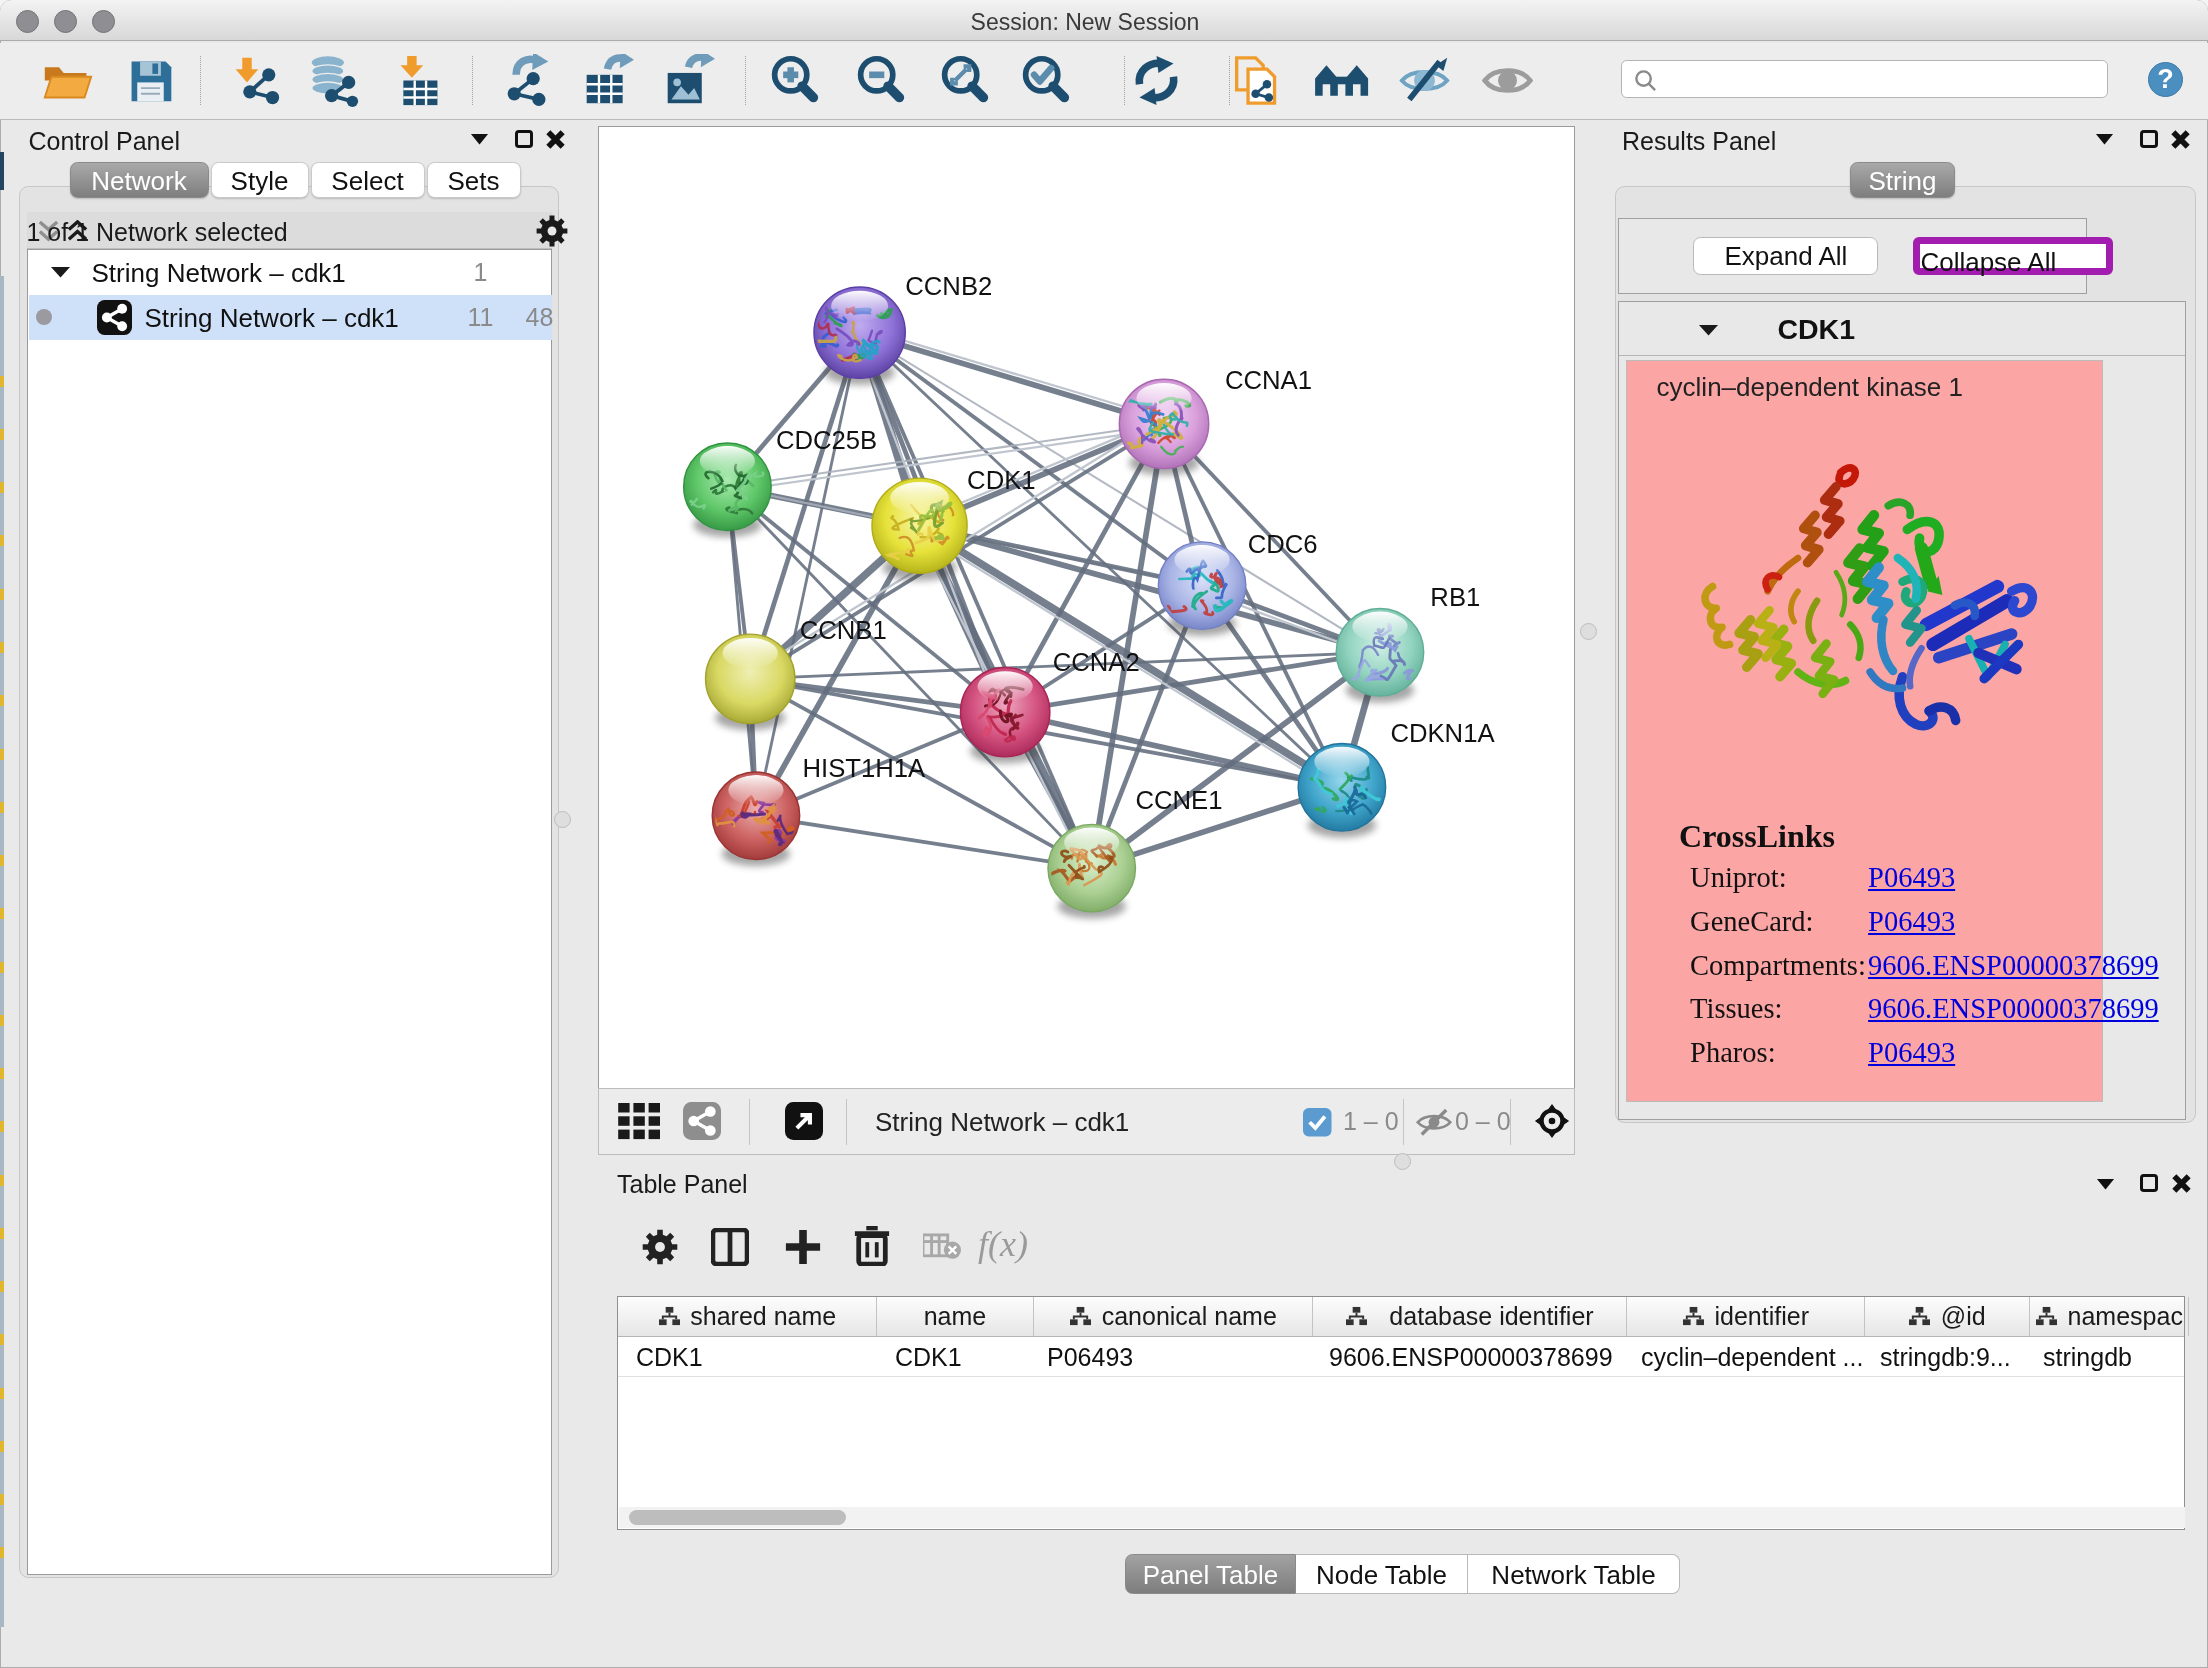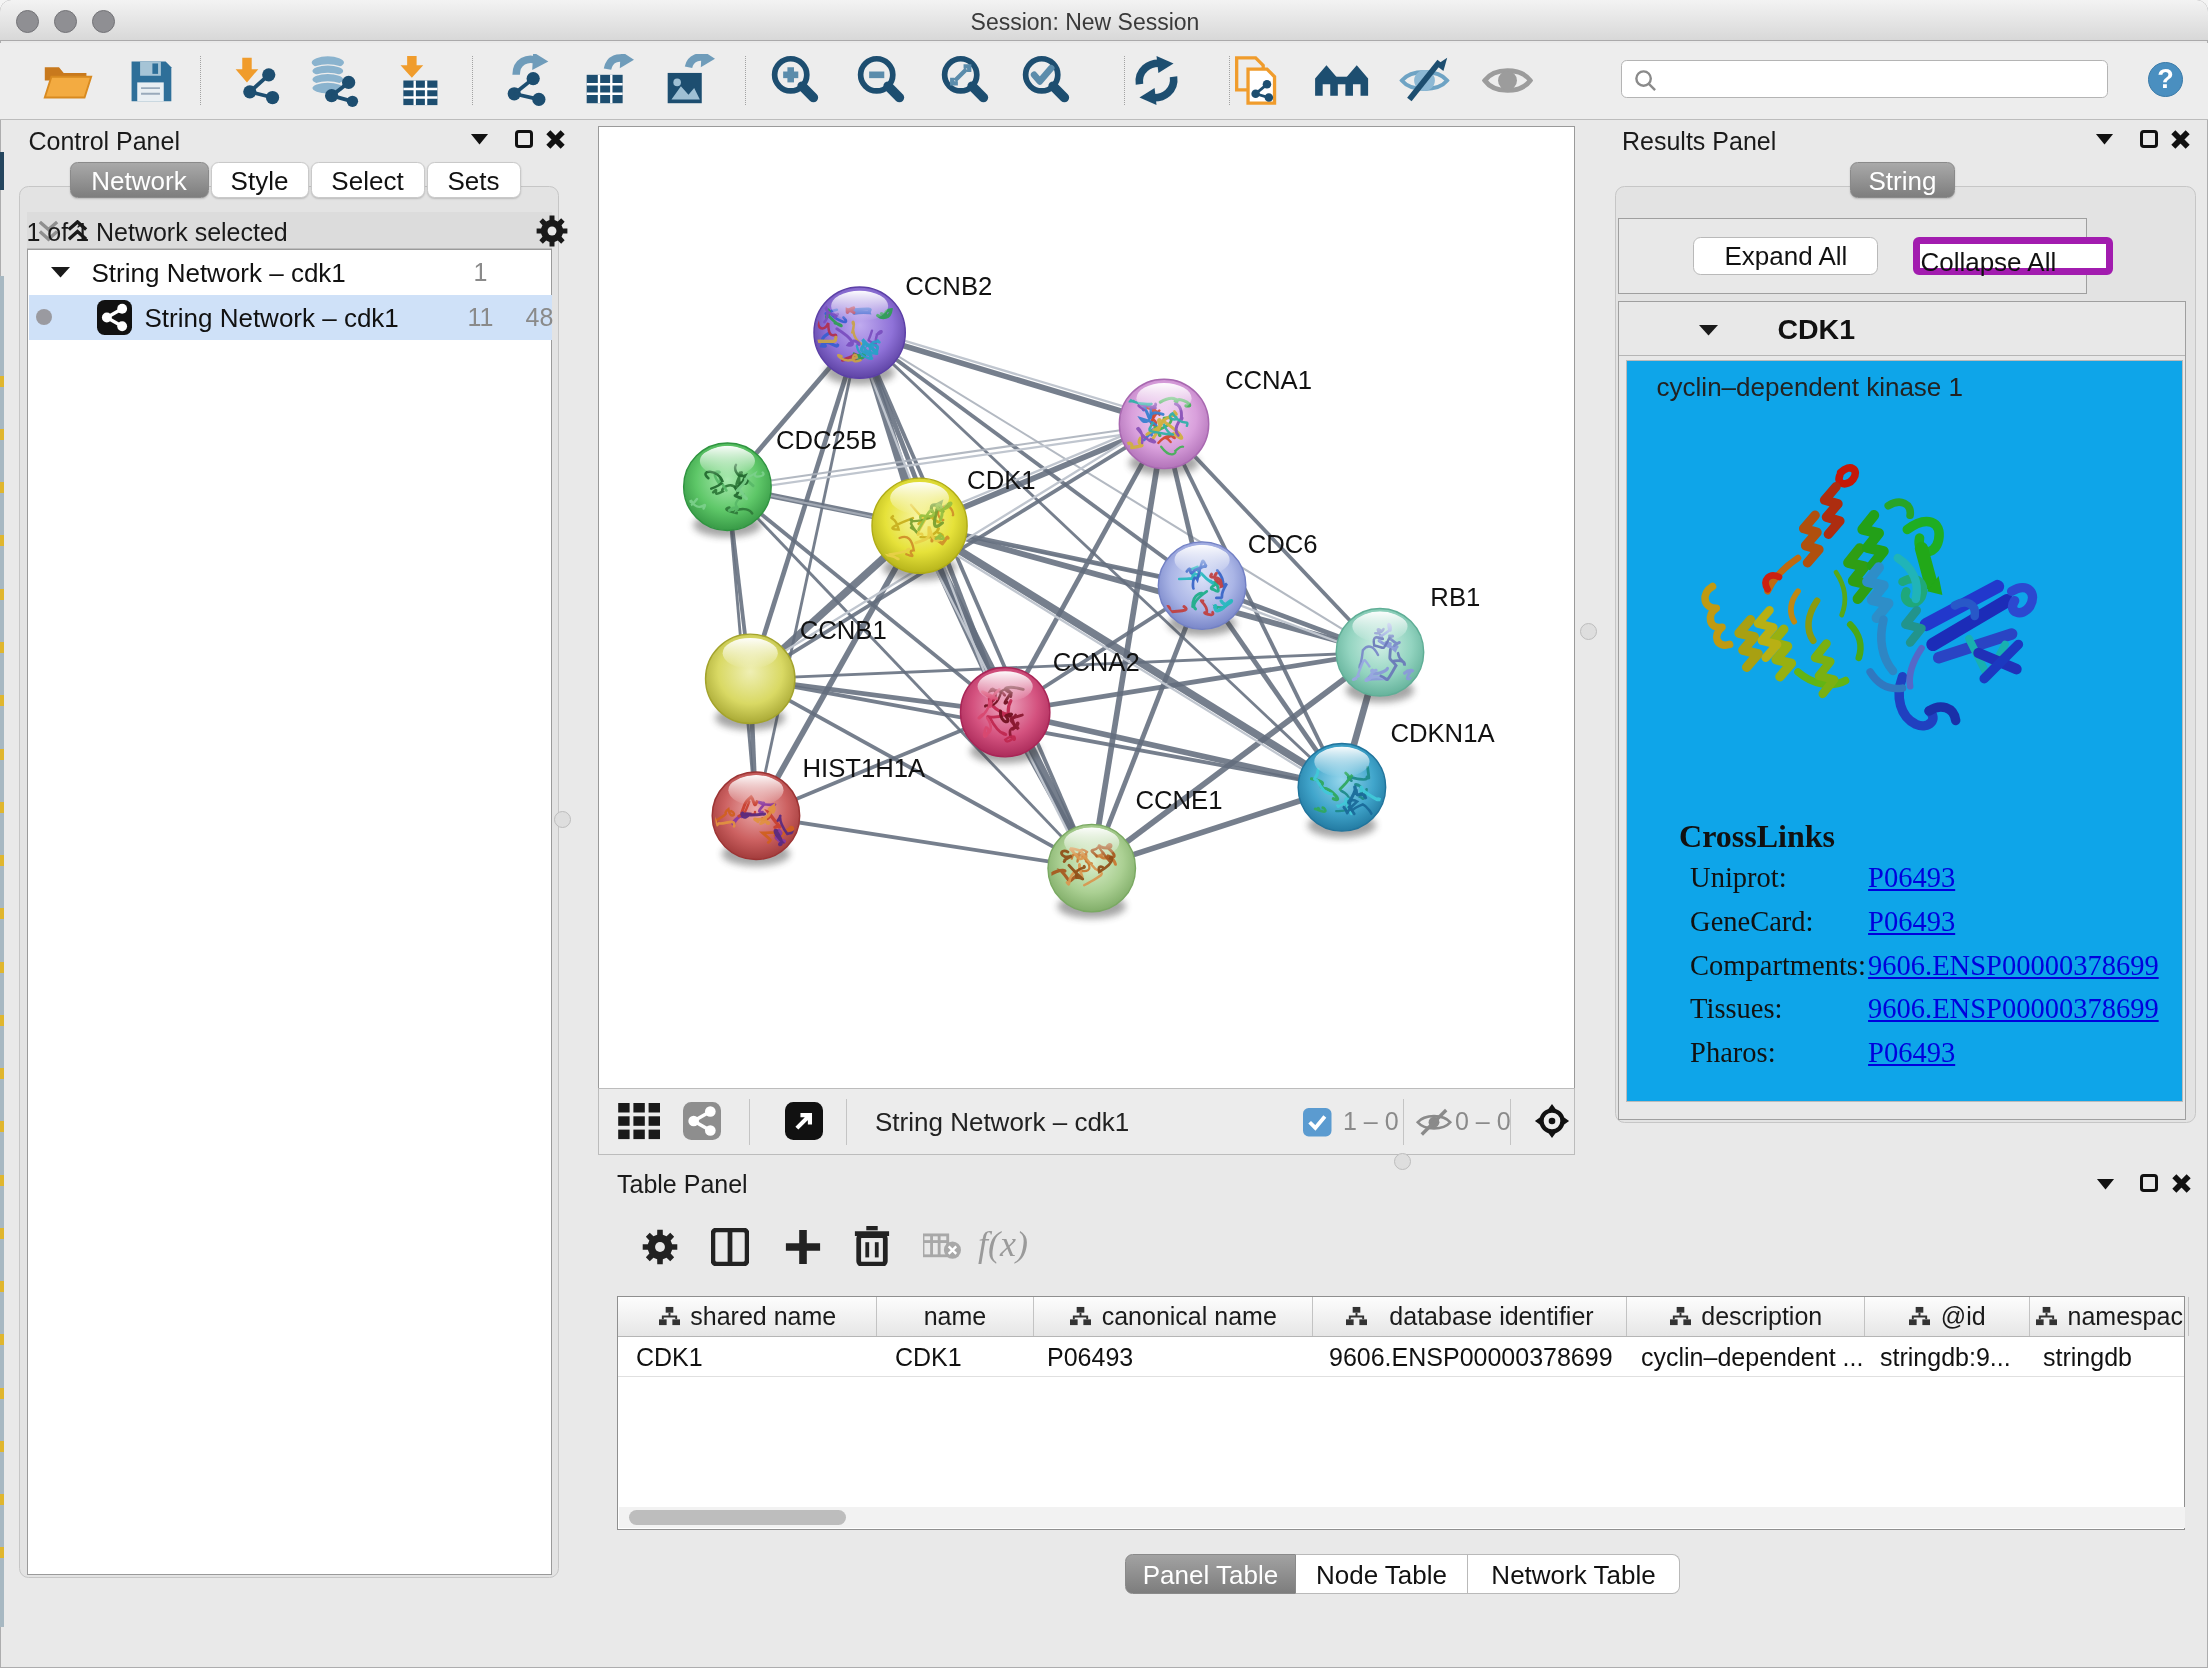--- a/index.html
+++ b/index.html
@@ -642,21 +642,21 @@
   <div style="position:absolute;left:74px;top:18px;width:185px;height:38px;background:#fff;border:1px solid #b9b9b9;border-radius:7.6px;text-align:center;font-size:26px;line-height:36px;color:#111">Expand All</div>
   <div style="position:absolute;left:294px;top:18px;width:200px;height:38px;background:#fff;border:7px solid #a21caf;border-radius:6px;text-align:left;font-size:26px;line-height:36px;color:#111">Collapse All</div>
  </div>
  <div style="position:absolute;left:11.4px;top:181px;width:568px;height:819px;background:#e8e8e8;border:1px solid #9f9f9f">
   <div style="position:absolute;left:0;top:0;width:100%;height:54px;border-bottom:1px solid #b5b5b5">
    <svg style="position:absolute;left:78px;top:21px" width="23" height="14.3" viewBox="0 0 24 15">
             <path d="M2 2 h20 l-10 11 z" fill="#1a1a1a"></path>
           </svg>
    <div style="position:absolute;left:158px;top:11.4px;font-size:28.5px;font-weight:bold;color:#111">CDK1</div>
   </div>
-  <div style="position:absolute;left:6.7px;top:58px;width:557px;height:742px;background:#0ea5e9;border:1px solid #bbb">
+  <div style="position:absolute;left:6.7px;top:58px;width:477px;height:742px;background:#fca5a5;border:1px solid #bbb">
    <div style="position:absolute;left:29.5px;top:11.4px;font-size:26px;color:#222">cyclin–dependent kinase 1</div>
    <div style="position:absolute;left:57px;top:97px;width:361px;height:304px">
             <svg width="361" height="314" viewBox="0 0 380 330" style="position:absolute;left:0;top:0">
 <g fill="none" stroke-linecap="round" stroke-linejoin="round">
 <path d="M165 15 C175 5 185 12 178 22 C172 30 160 28 164 18" stroke="#c41808" stroke-width="8"></path>
 <path d="M160 30 L148 44 L162 48 L150 62 L164 66 L152 80" stroke="#ad2d10" stroke-width="10"></path>
 <path d="M138 60 L126 74 L140 78 L128 92 L142 96 L130 110" stroke="#b0500e" stroke-width="10"></path>
 <path d="M120 105 C105 115 95 125 88 140" stroke="#c06a10" stroke-width="7"></path>
 <path d="M100 125 C90 120 82 128 88 138" stroke="#cc2010" stroke-width="7"></path>
 <path d="M30 135 C18 142 20 158 34 158 C24 164 26 180 40 178 C30 186 34 200 48 196" stroke="#c09a12" stroke-width="8"></path>
@@ -778,21 +778,21 @@
             </svg>
             <span style="white-space:nowrap">database identifier</span>
           </div>
           <div style="width:238px;flex:0 0 auto;border-right:1px solid #c3c3c3;display:flex;align-items:center;justify-content:center;gap:9.5px;font-size:25px;color:#1a1a1a;overflow:hidden">
             <svg width="23" height="21" viewBox="0 0 24 22" style="flex:0 0 auto">
               <rect x="8" y="1" width="8" height="6" fill="#333"></rect>
               <rect x="1" y="14" width="8" height="6" fill="#333"></rect>
               <rect x="15" y="14" width="8" height="6" fill="#333"></rect>
               <path d="M12 7 v4 M5 14 v-3 h14 v3" stroke="#333" stroke-width="2" fill="none"></path>
             </svg>
-            <span style="white-space:nowrap">description</span>
+            <span style="white-space:nowrap">identifier</span>
           </div>
           <div style="width:165px;flex:0 0 auto;border-right:1px solid #c3c3c3;display:flex;align-items:center;justify-content:center;gap:9.5px;font-size:25px;color:#1a1a1a;overflow:hidden">
             <svg width="23" height="21" viewBox="0 0 24 22" style="flex:0 0 auto">
               <rect x="8" y="1" width="8" height="6" fill="#333"></rect>
               <rect x="1" y="14" width="8" height="6" fill="#333"></rect>
               <rect x="15" y="14" width="8" height="6" fill="#333"></rect>
               <path d="M12 7 v4 M5 14 v-3 h14 v3" stroke="#333" stroke-width="2" fill="none"></path>
             </svg>
             <span style="white-space:nowrap">@id</span>
           </div>

